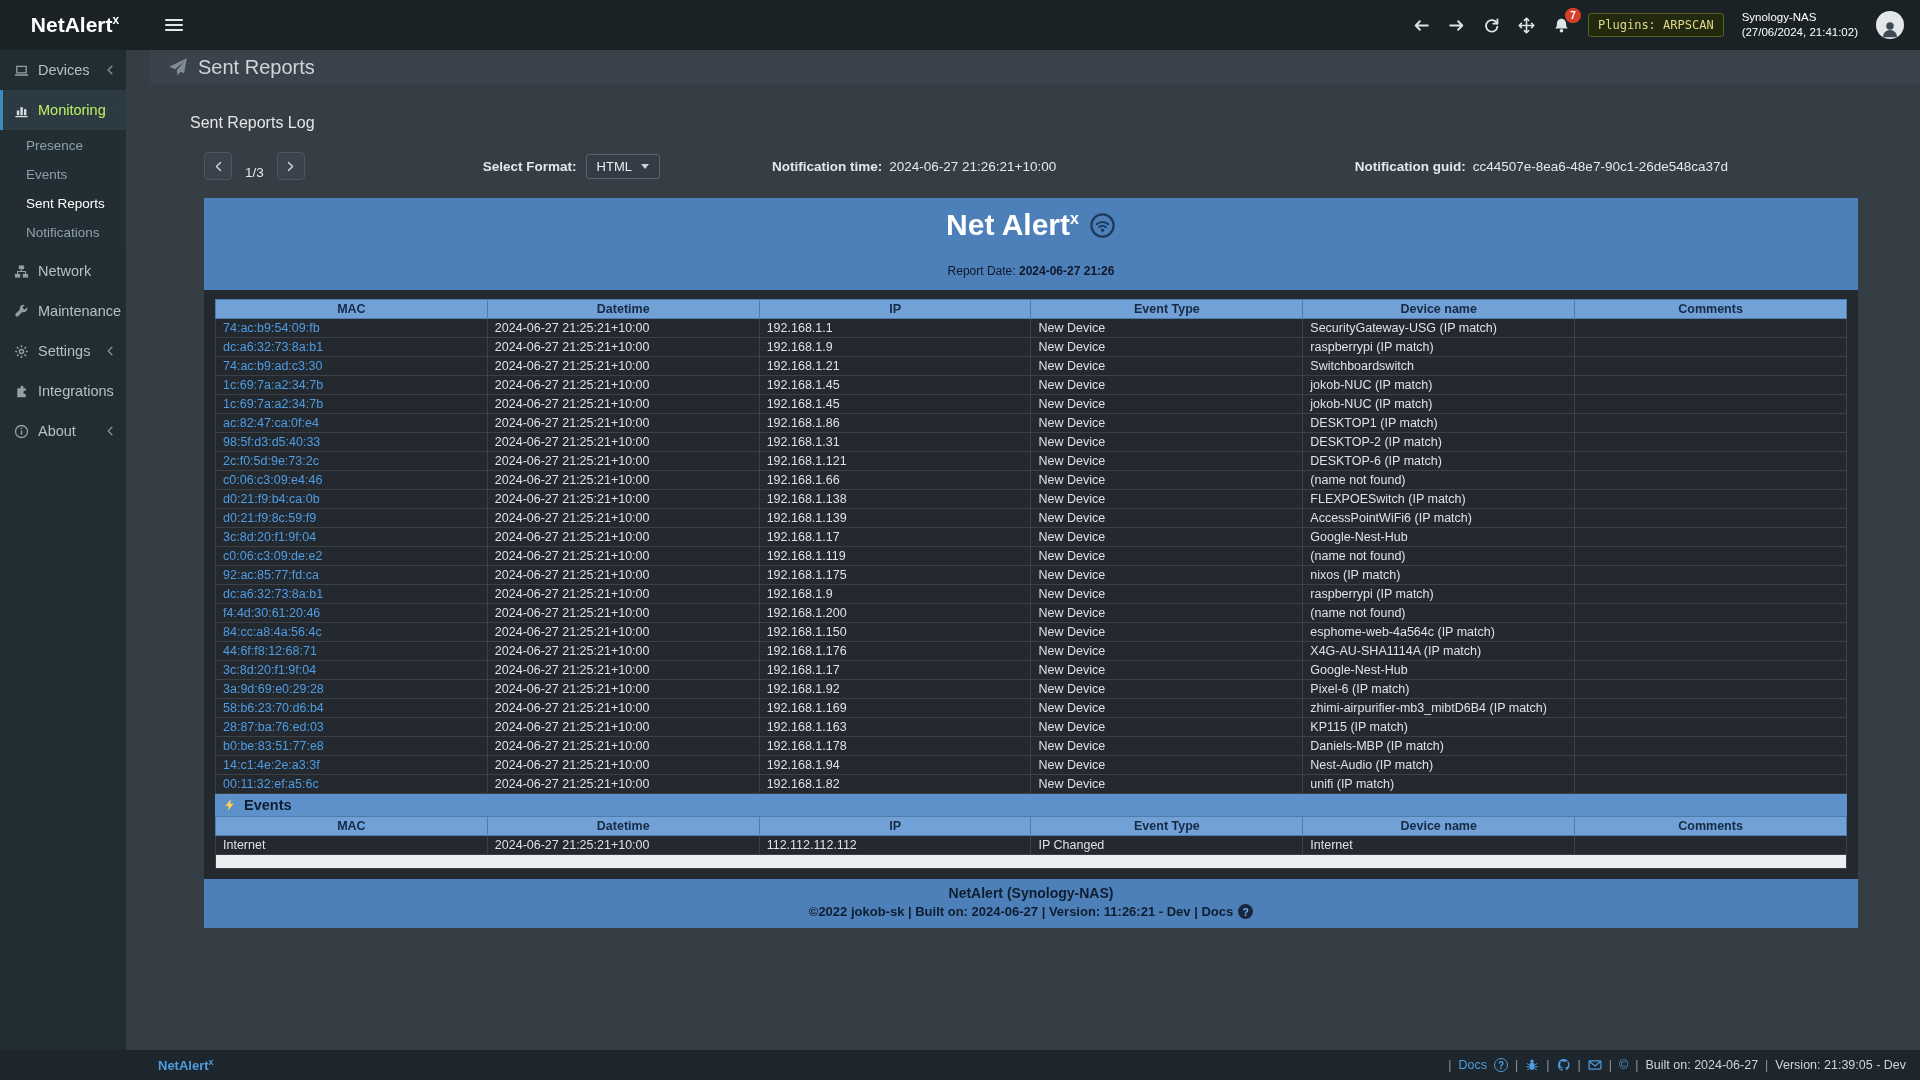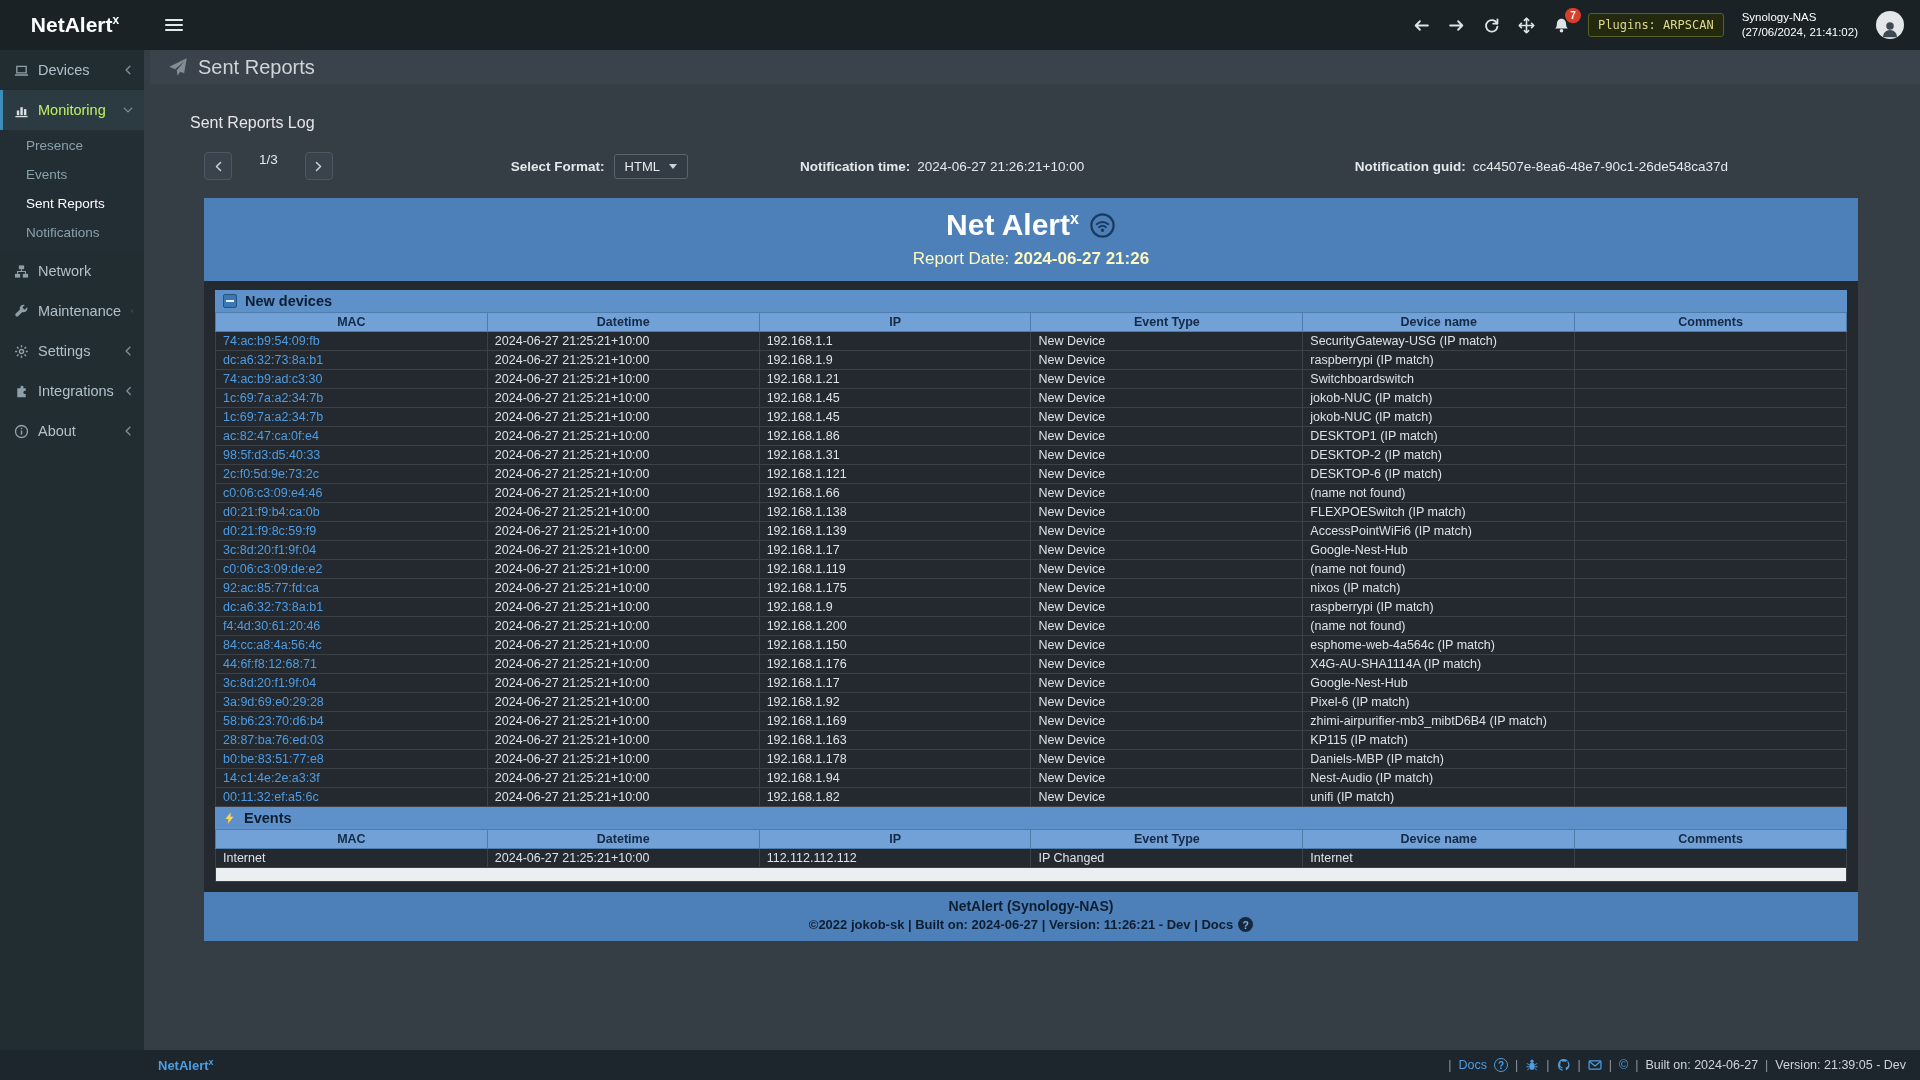--- a/index.html
+++ b/index.html
@@ -17,56 +17,56 @@
   .topbar-right{margin-left:auto;display:flex;align-items:center;gap:18px;padding-right:16px}
   .nav-ic{color:#dfe4e7;cursor:pointer;position:relative;display:flex}
   .nav-ic svg{width:17px;height:17px}
   .badge{position:absolute;top:-9px;right:-11px;background:#d9402c;color:#fff;font-size:10px;font-weight:bold;min-width:16px;height:15px;border-radius:8px;display:flex;align-items:center;justify-content:center;padding:0 4px}
   .plugins-badge{font-family:"DejaVu Sans Mono","Liberation Mono",monospace;font-size:12px;color:#ded98a;background:#23290f;border:1px solid #585f25;border-radius:3px;padding:4px 9px;cursor:pointer;white-space:nowrap}
   .host-info{color:#fff;font-size:11.5px;line-height:1.3;white-space:nowrap}
   .avatar{width:28px;height:28px;border-radius:50%;background:#e3e7ea;display:flex;align-items:flex-end;justify-content:center;cursor:pointer;color:#3d4a53;overflow:hidden}
   .avatar svg{width:20px;height:20px}
 
   
-  .sidebar{position:absolute;top:50px;left:0;bottom:20px;width:144px;background:#222d32}
+  .sidebar{position:absolute;top:50px;left:0;bottom:20px;width:126px;background:#222d32}
   .side-item{display:flex;align-items:center;gap:9px;padding:12px 10px 12px 11px;border-left:3px solid transparent;color:#b0c1c9;font-size:14.5px;cursor:pointer}
   .side-item .s-ic{width:15px;height:15px;color:#8fa0a8;flex:none}
   .side-item .s-label{flex:1;white-space:nowrap}
   .side-item .s-chev{width:12px;height:12px;color:#7f9099}
   .side-item.active{background:#2c3b41;border-left-color:#3c8dbc;color:#bef264}
   .side-item.active .s-ic{color:#d8dee2}
   .submenu{padding:1px 0 4px;background:#232e34}
   .sub-item{padding:7px 8px 7px 26px;font-size:13.5px;color:#8aa0ab;cursor:pointer}
   .sub-item.active{color:#fff}
 
   
   .main{position:absolute;top:50px;left:150px;right:0;bottom:30px;background:#363e45;overflow:hidden}
   .content-header{height:34px;background:#3a434b;display:flex;align-items:center;gap:10px;padding:0 18px;color:#cfd6da;font-size:20px}
   .content-header .ph-ic{width:20px;height:20px;color:#828c93}
   .content-body{padding:14px 62px 0 40px}
   .log-link{display:inline-block;color:#e5e5e5;font-size:16px;margin:16px 0 20px;cursor:pointer;text-decoration:none}
   .controls{display:flex;align-items:center;margin:0 0 18px 14px;color:#e3e8eb;font-size:13.5px}
-  .pager{display:flex;align-items:flex-start;gap:27px}
+  .pager{display:flex;align-items:flex-end;gap:13px}
   .pager-btn{width:28px;height:28px;background:#3a434c;border:1px solid #4d5761;border-radius:4px;color:#ccd4da;display:flex;align-items:center;justify-content:center;cursor:pointer}
   .pager-btn svg{width:13px;height:13px}
   .format-group{display:flex;align-items:center;gap:9px;margin-left:178px}
   .lbl{font-weight:bold;white-space:nowrap}
   .val{white-space:nowrap}
   .select-box{display:flex;align-items:center;gap:9px;background:#333c44;border:1px solid #5a646d;border-radius:3px;color:#e8ecef;padding:4px 10px;font-size:13px;cursor:pointer}
   .caret{width:0;height:0;border-left:4px solid transparent;border-right:4px solid transparent;border-top:5px solid #cbd3d9}
   .time-group{margin-left:112px;display:flex;gap:7px;align-items:center}
   .guid-group{margin-left:auto;margin-right:130px;display:flex;gap:7px;align-items:center}
 
   
   .report-card{margin-left:14px;background:#23292f}
   .card-header{background:#4d80b8;text-align:center;padding:10px 0 12px}
   .r-title{color:#fff;font-size:30px;font-weight:bold;display:flex;align-items:center;justify-content:center;gap:10px}
   .r-title sup{font-size:16px;align-self:flex-start;margin-top:2px}
   .r-logo{width:27px;height:27px;color:#1c3a5e}
-  .r-date{margin-top:7px;color:#fef9c3;font-size:17px}
+  .r-date{margin-top:22px;color:#0f172a;font-size:12px}
   .card-body{padding:9px 11px 10px}
   .section-bar{display:flex;align-items:center;gap:8px;background:#5e91c9;padding:3px 8px}
   .section-title{font-size:14.5px;font-weight:bold;color:#0e1d30}
   .minus-box{width:14px;height:14px;border-radius:2px;background:#3b76b5;border:1px solid #27537f;display:flex;align-items:center;justify-content:center;flex:none}
   .minus-box::after{content:"";width:8px;height:2px;background:#e8f0f8}
   .bolt{width:13px;height:14px;color:#ffd34d;flex:none}
   .report-table{width:100%;border-collapse:collapse;table-layout:fixed}
   .report-table th{background:#71a1d7;color:#152a45;font-size:12.5px;font-weight:bold;text-align:center;padding:2px 7px;border:1px solid #4f7dab;white-space:nowrap;overflow:hidden}
   .report-table td{color:#dde2e6;font-size:12.5px;padding:1px 7px;border:1px solid #3b4147;height:19px;white-space:nowrap;overflow:hidden}
   .mac-link{color:#4f9ce2;cursor:pointer;text-decoration:none}
@@ -352,24 +352,20 @@
             <svg class="r-logo">
                 <use href="#i-logo"></use>
               </svg>
           </div>
           <div class="r-date">
             <span>Report Date:</span> <b>2024-06-27 21:26</b>
           </div>
         </div>
 
         <div class="card-body">
-          <div class="section-bar">
-            <span class="minus-box"></span>
-            <span class="section-title">New devices</span>
-          </div>
           <table class="report-table">
             <thead>
               <tr>
                 <th>MAC</th>
                 <th>Datetime</th>
                 <th>IP</th>
                 <th>Event Type</th>
                 <th>Device name</th>
                 <th>Comments</th>
               </tr>

